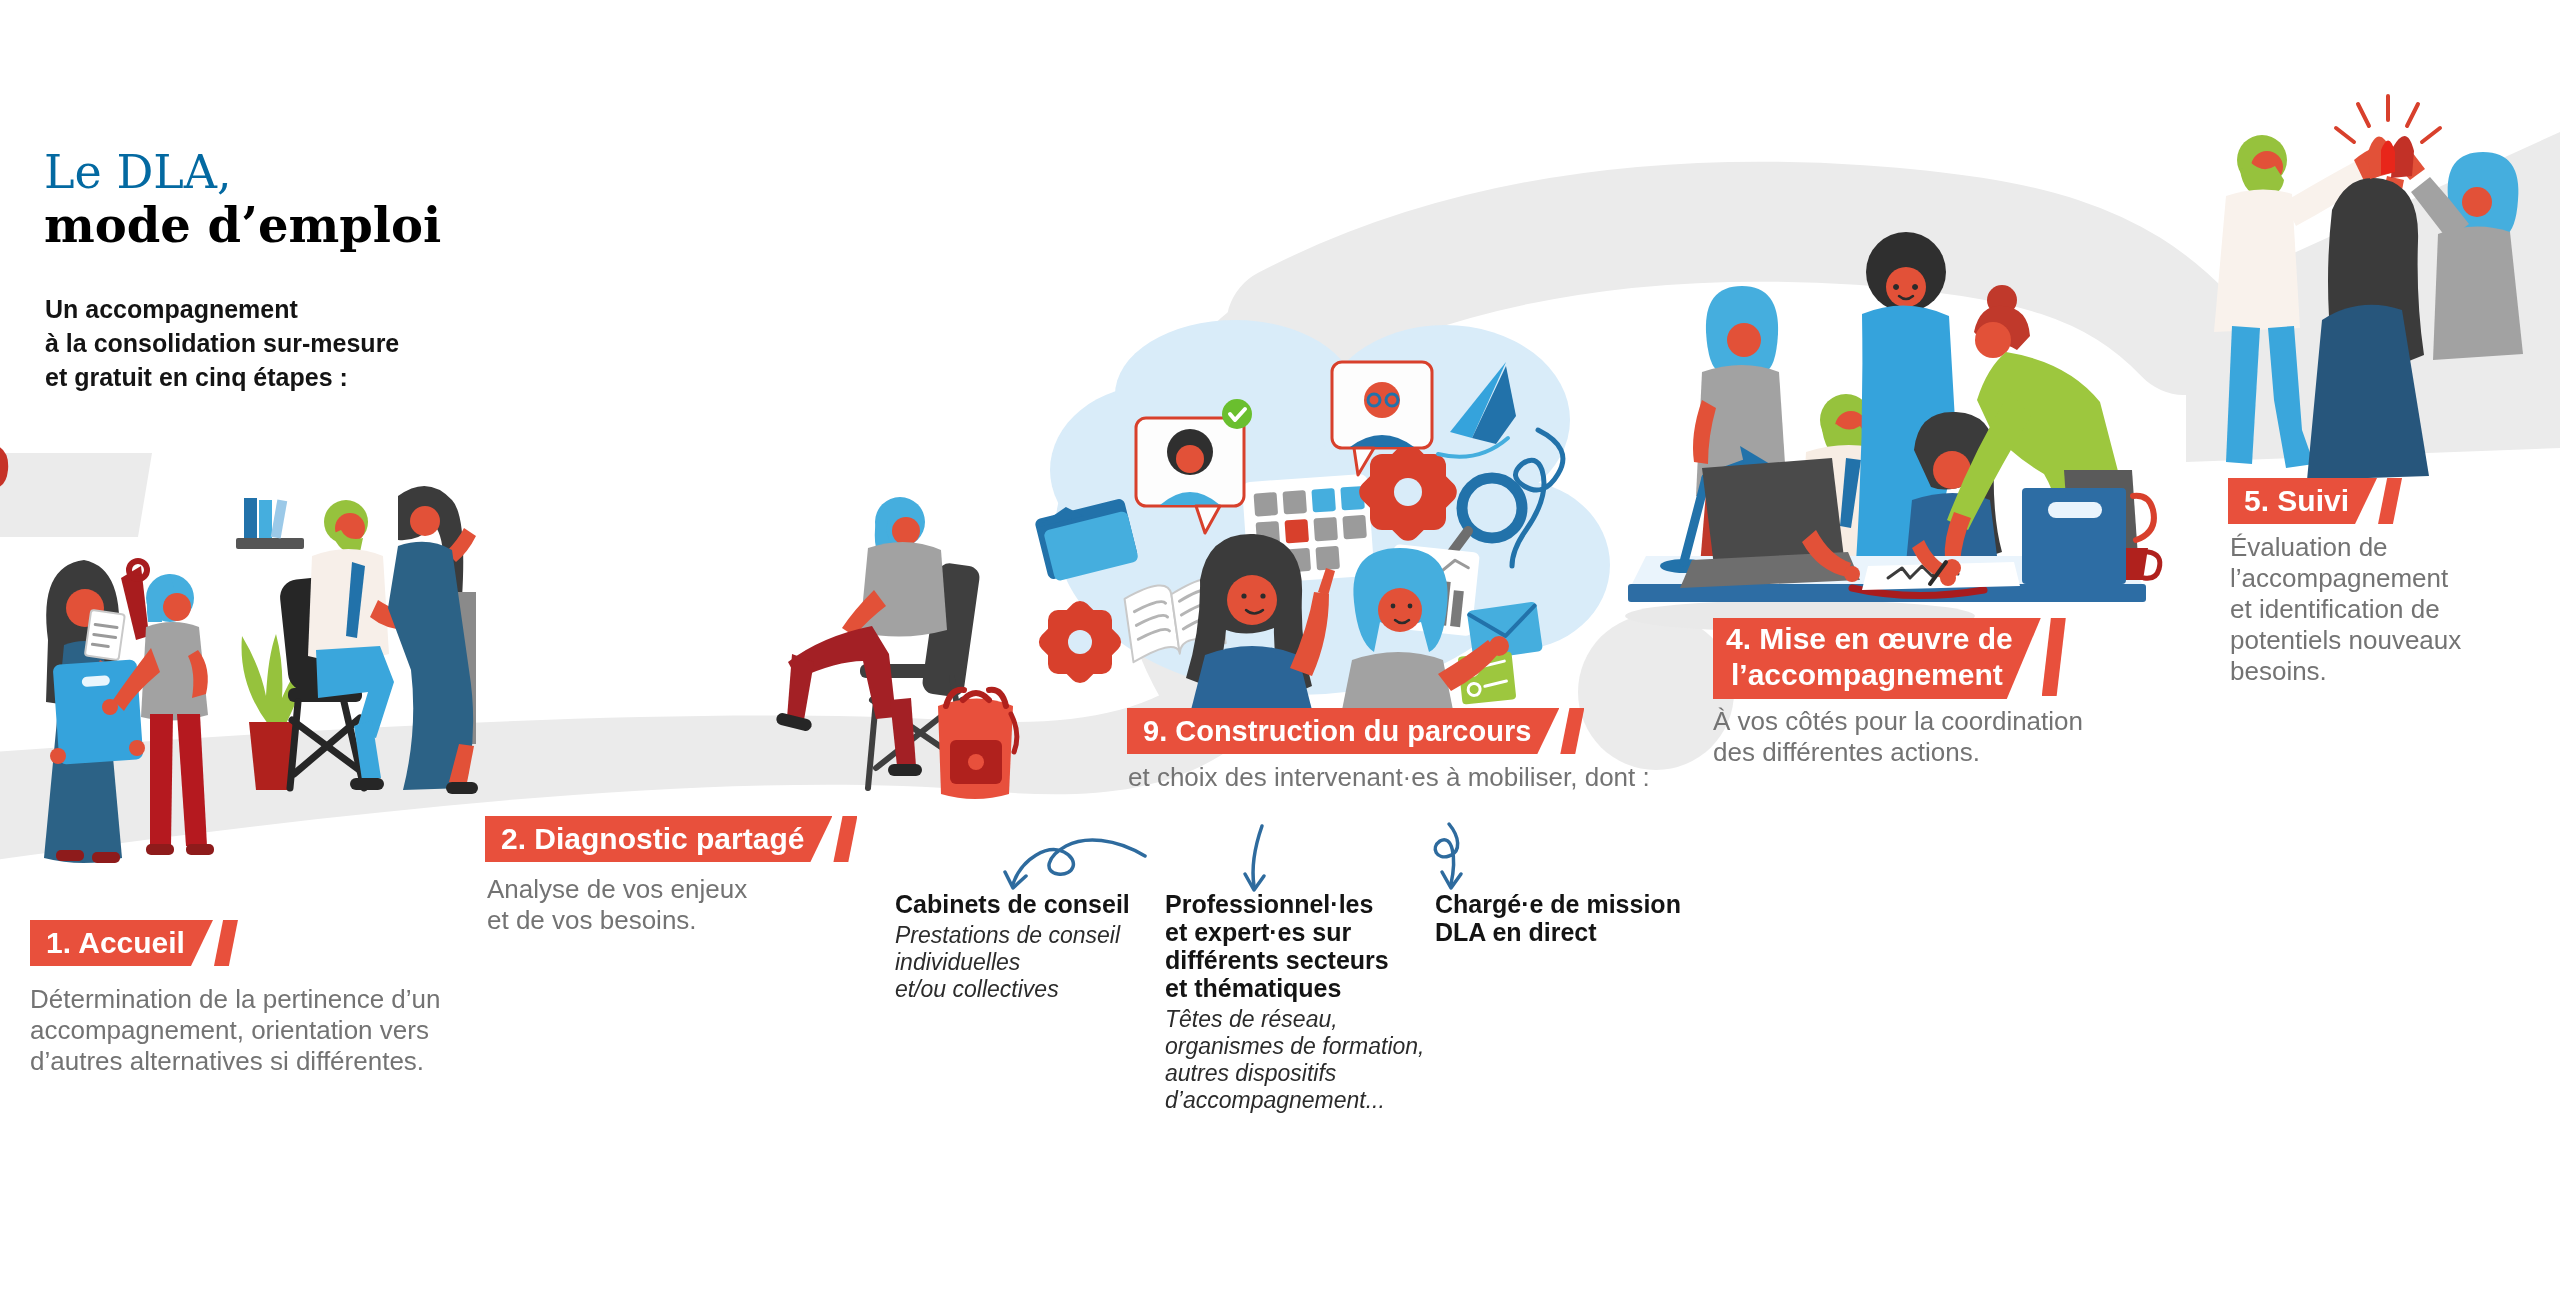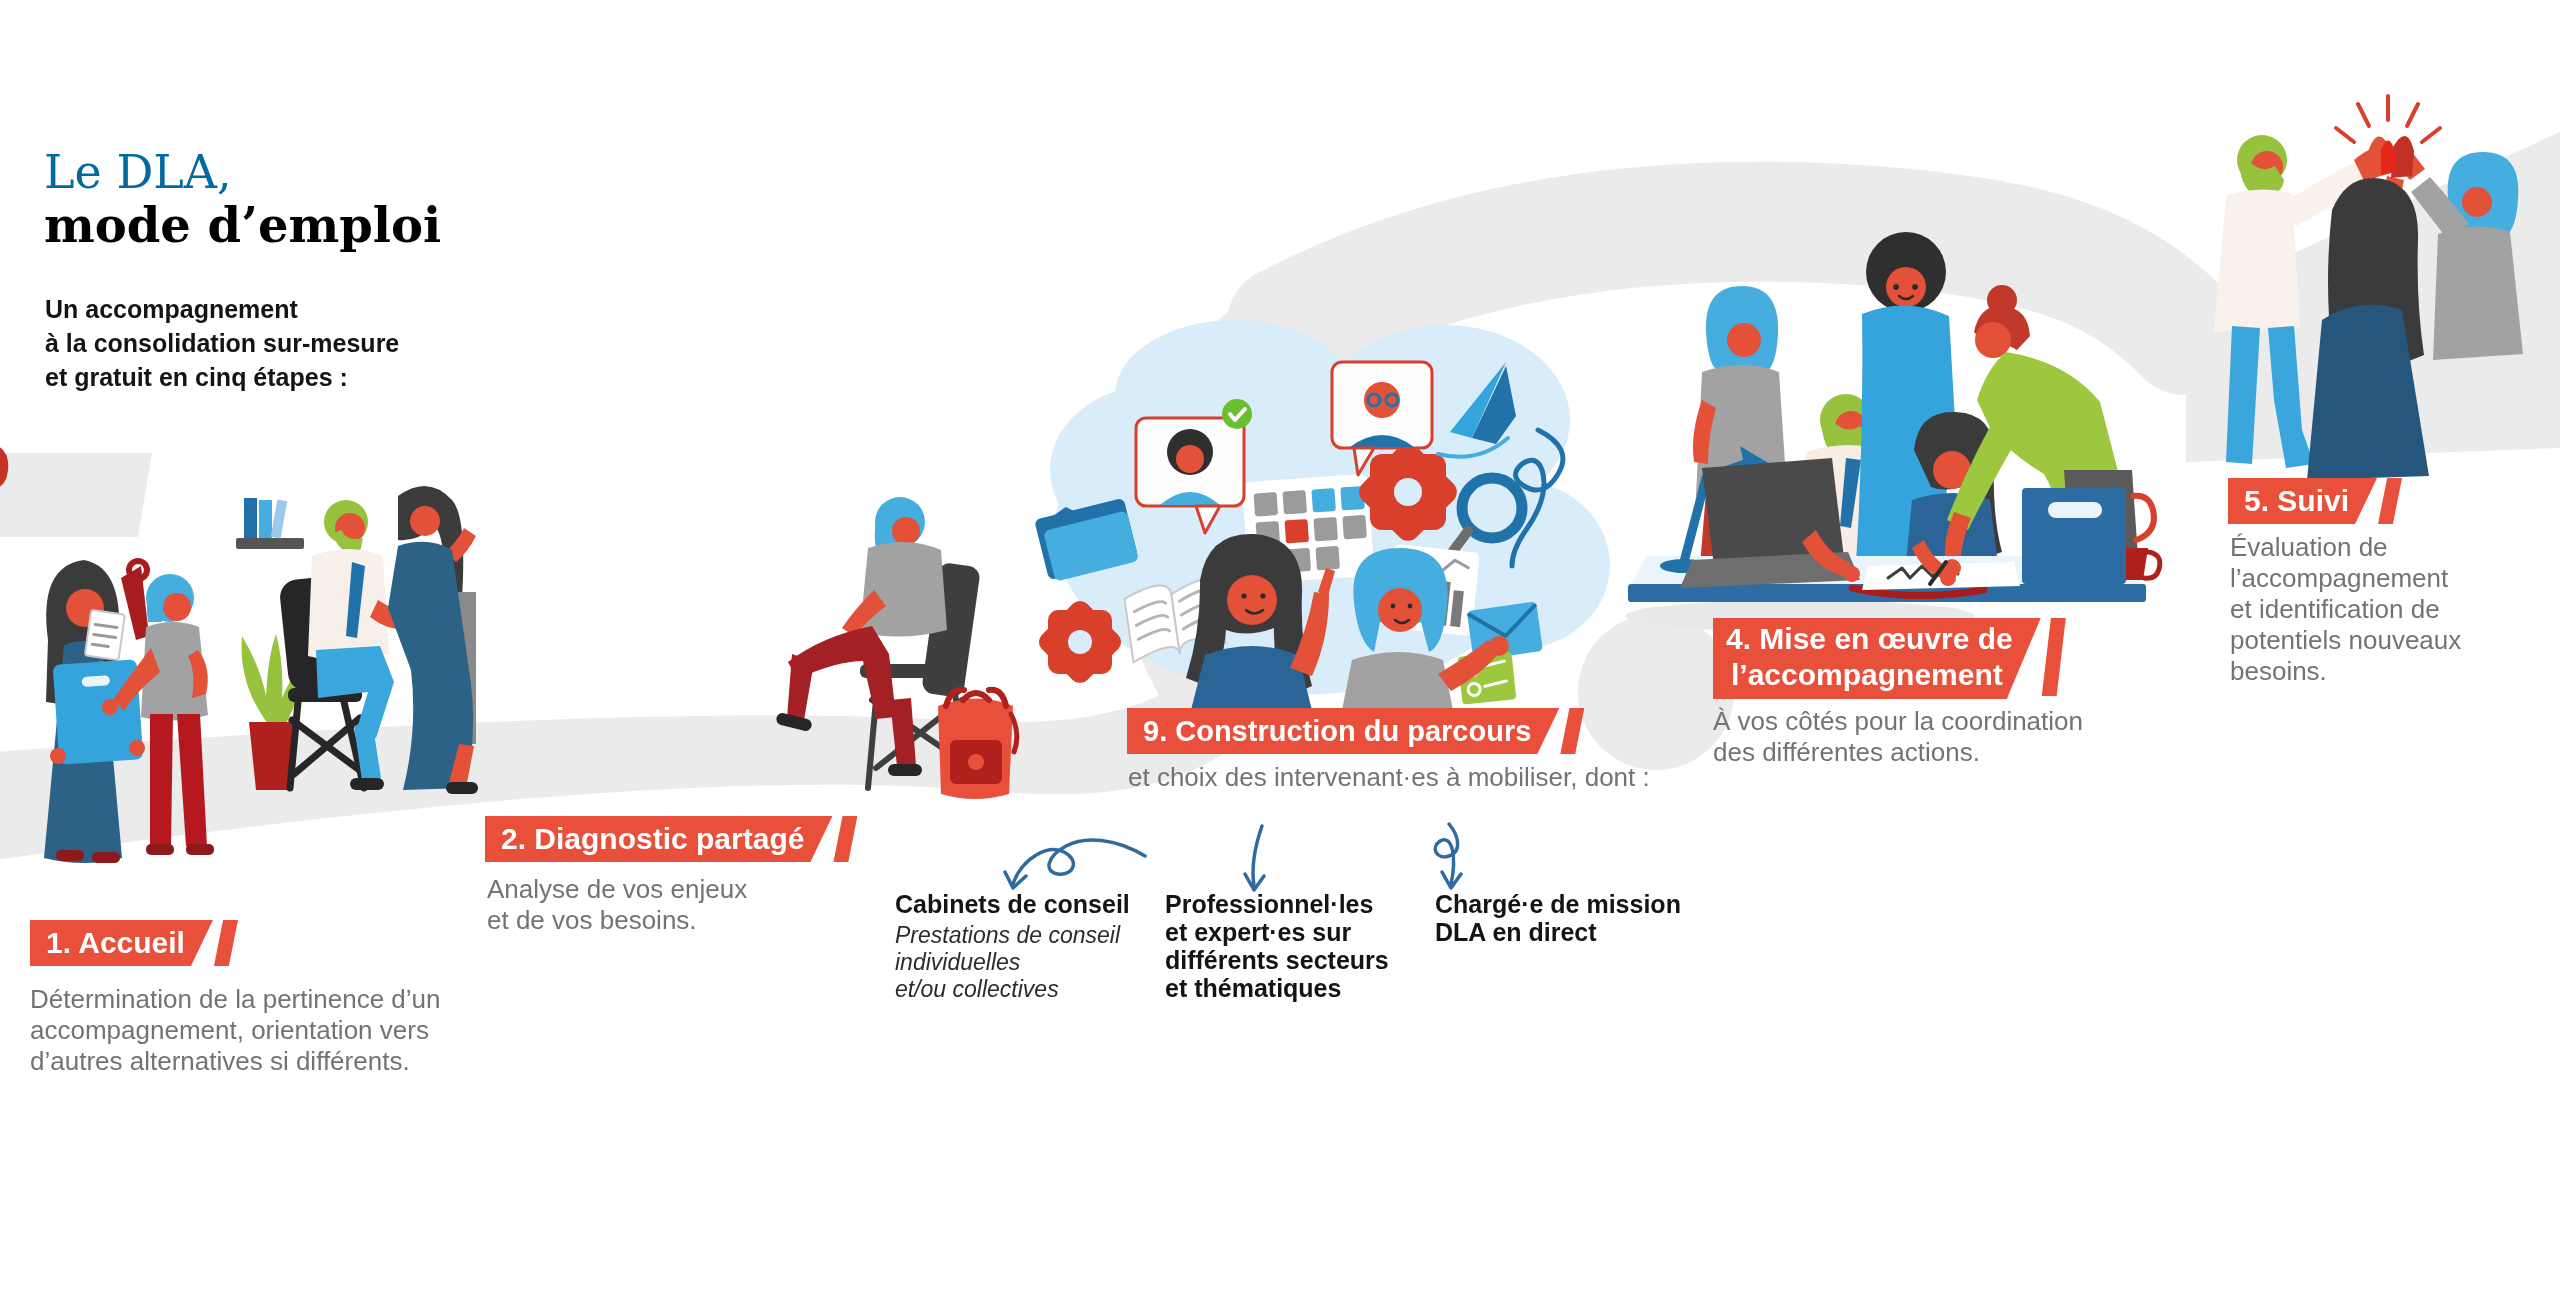--- a/index.html
+++ b/index.html
@@ -400,21 +400,21 @@
     <span style="display:block">et gratuit en cinq étapes :</span>
   </div>
 
   <div class="bannerwrap" style="left:30px;top:920px;">
     <div class="banner">1. Accueil</div>
     <div class="tail"></div>
   </div>
   <div class="abs desc" style="left:30px;top:984px;">
     <span>Détermination de la pertinence d’un</span>
     <span>accompagnement, orientation vers</span>
-    <span>d’autres alternatives si différents.</span>
+    <span>d’autres alternatives si différentes.</span>
   </div>
 
   <div class="bannerwrap" style="left:485px;top:816px;">
     <div class="banner">2. Diagnostic partagé</div>
     <div class="tail"></div>
   </div>
   <div class="abs desc" style="left:487px;top:874px;">
     <span>Analyse de vos enjeux</span>
     <span>et de vos besoins.</span>
   </div>
@@ -438,20 +438,26 @@
     </div>
   </div>
 
   <div class="abs" style="left:1165px;top:890px;">
     <div class="opt-name">
       <span>Professionnel·les</span>
       <span>et expert·es sur</span>
       <span>différents secteurs</span>
       <span>et thématiques</span>
     </div>
+    <div class="opt-detail">
+      <span>Têtes de réseau,</span>
+      <span>organismes de formation,</span>
+      <span>autres dispositifs</span>
+      <span>d’accompagnement...</span>
+    </div>
   </div>
 
   <div class="abs" style="left:1435px;top:890px;">
     <div class="opt-name">
       <span>Chargé·e de mission</span>
       <span>DLA en direct</span>
     </div>
   </div>
 
   <div class="bannerwrap" style="left:1713px;top:618px;">

